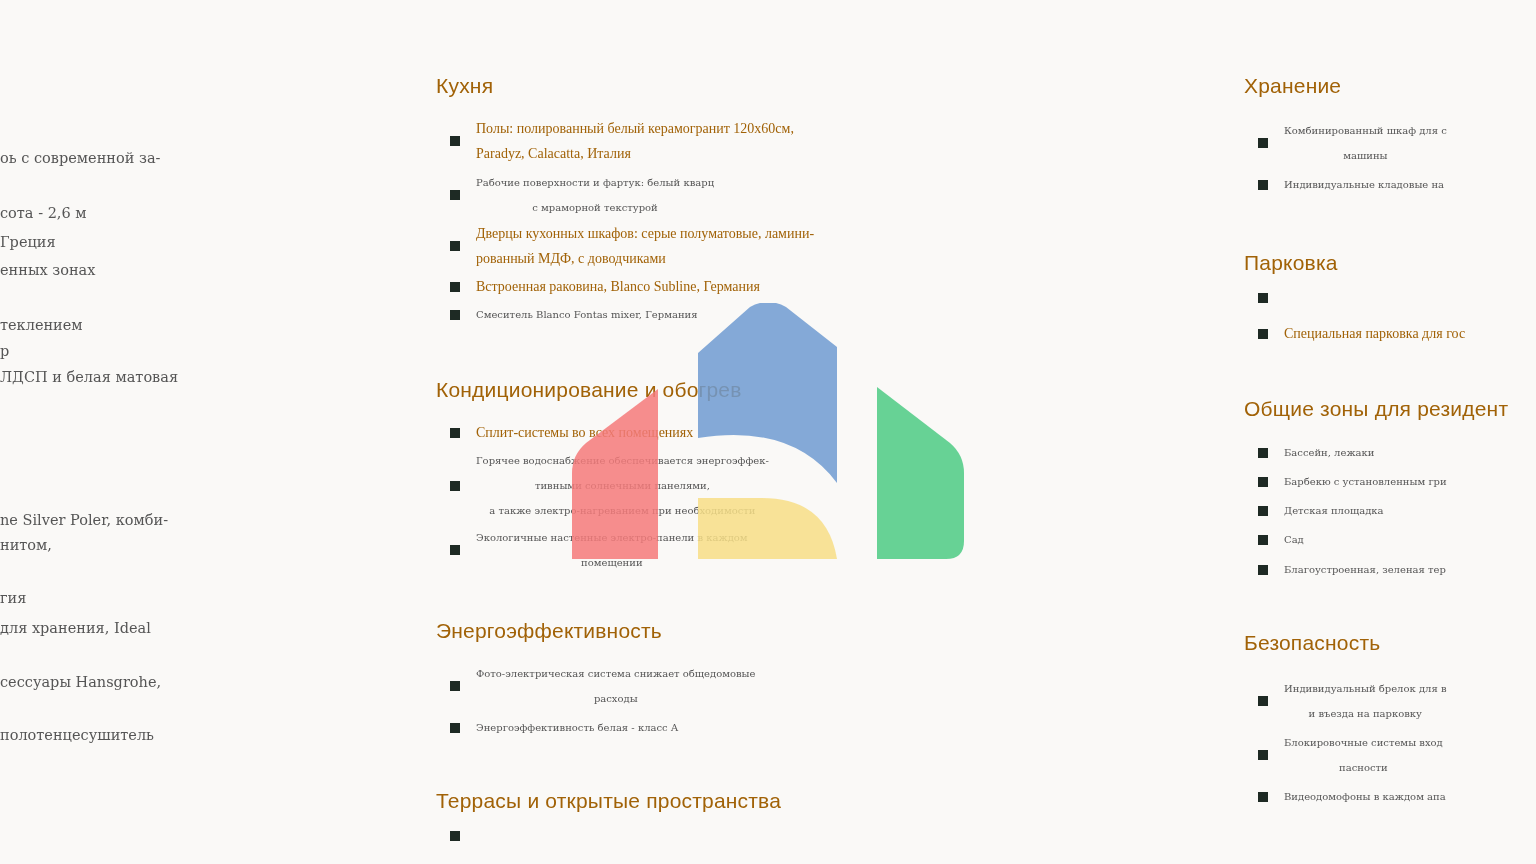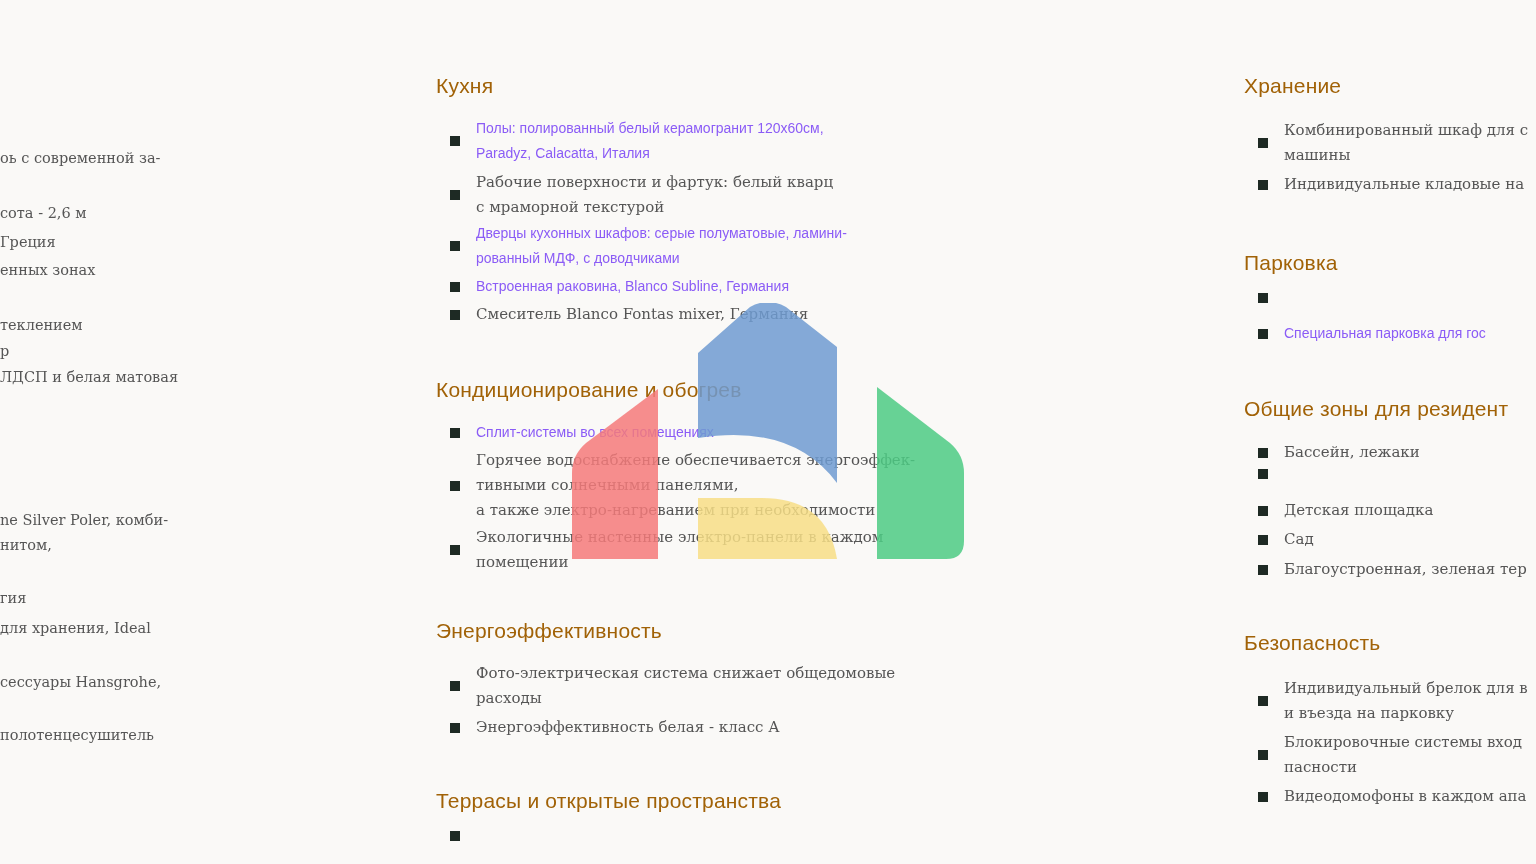--- a/index.html
+++ b/index.html
@@ -25,22 +25,22 @@
     display: flex; align-items: center;
   }
   .bullet {
     width: 10px; height: 10px; background: #1e2a24;
     flex: 0 0 10px; margin-right: 16px;
   }
   .item-text {
     font-size: 14.5px; line-height: 25px; color: #555;
     white-space: pre-line;
   }
-  .sans { font-family: Liberation Sans, sans-serif; font-size: 14px; color: #8b5cf6; }
-  .serif { font-family: "DejaVu Serif", serif; font-size: 15px; color: #555; }
+  .sans { font-family: Liberation Serif, serif; font-size: 14px; color: #a16207; }
+  .serif { font-family: "DejaVu Serif", serif; font-size: 10px; color: #555; text-align: center; }
 
   .left-line {
     position: absolute; left: 0; white-space: nowrap;
     font-family: "DejaVu Serif", serif; font-size: 14.5px; color: #555;
   }
 
   .logo {
     position: absolute; left: 572px; top: 303px; width: 392px; height: 256px;
     pointer-events: none;
   }
@@ -147,20 +147,21 @@
     <span class="item-text sans">Специальная парковка для гос</span>
   </div>
 
   <div class="section-title" style="top:397px">Общие зоны для резидент</div>
   <div class="item" style="top:440px">
     <span class="bullet"></span>
     <span class="item-text serif">Бассейн, лежаки</span>
   </div>
   <div class="item" style="top:469px">
     <span class="bullet"></span>
+    <span class="item-text serif">Барбекю с установленным гри</span>
   </div>
   <div class="item" style="top:498px">
     <span class="bullet"></span>
     <span class="item-text serif">Детская площадка</span>
   </div>
   <div class="item" style="top:527px">
     <span class="bullet"></span>
     <span class="item-text serif">Сад</span>
   </div>
   <div class="item" style="top:557px">

